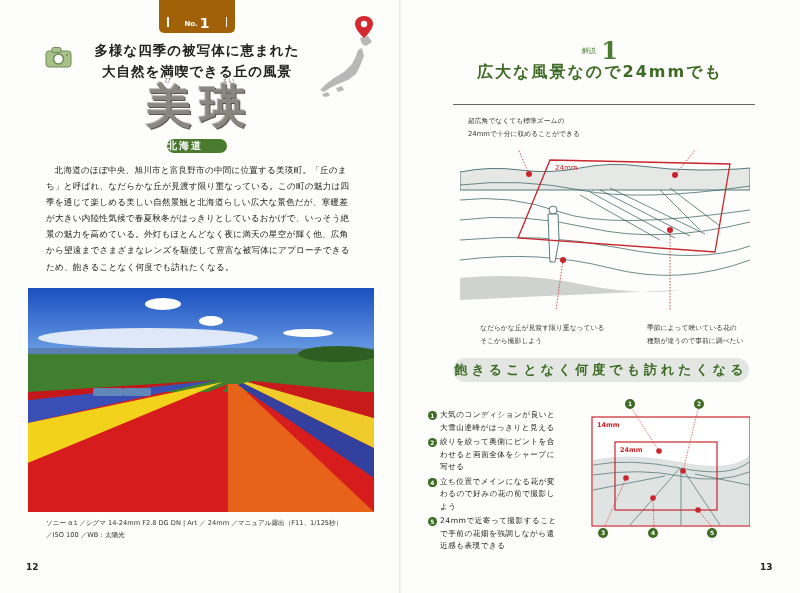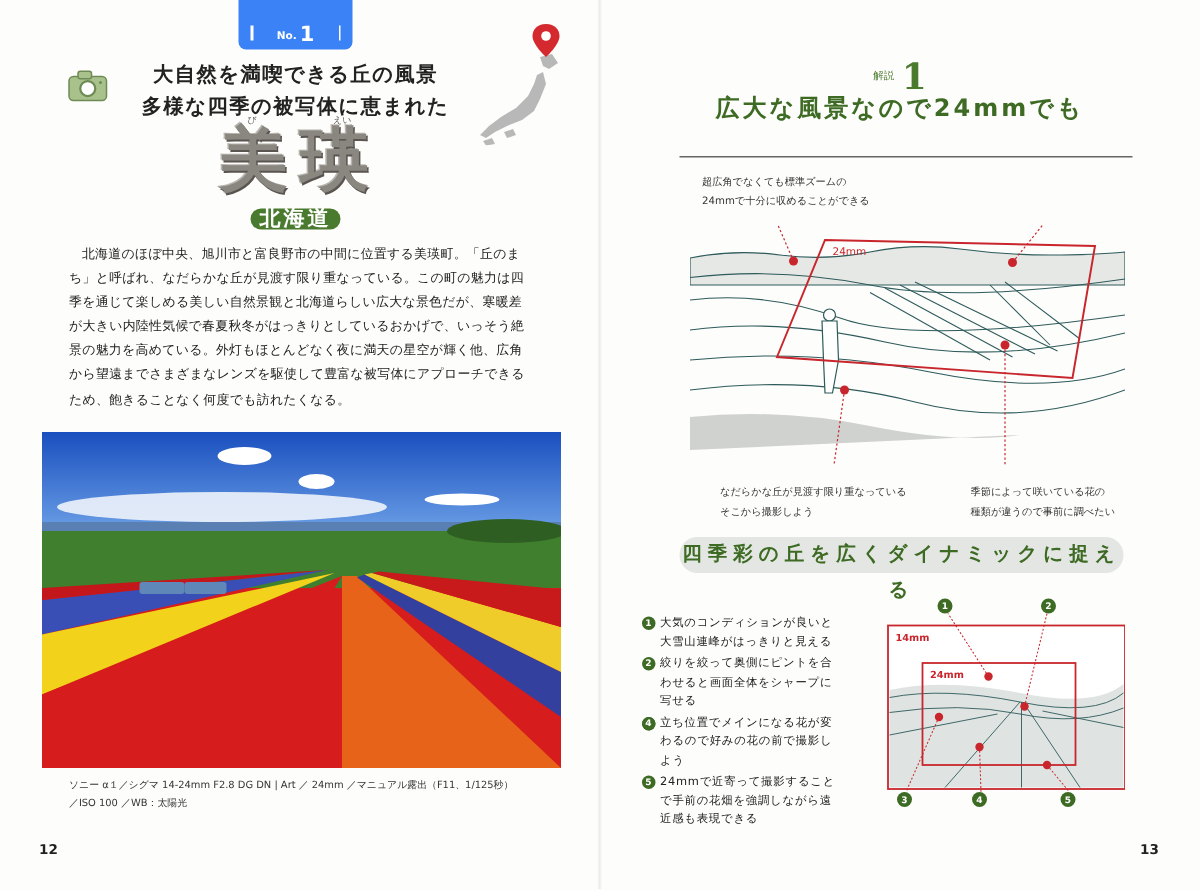--- a/index.html
+++ b/index.html
@@ -3,31 +3,31 @@
 <meta charset="utf-8">
 <style>
   html,body{margin:0;padding:0;}
   body{width:800px;height:593px;background:#fdfdfb;position:relative;overflow:hidden;font-family:"DejaVu Sans",sans-serif;color:#222;}
   .page{position:absolute;top:0;height:593px;}
   .left{left:0;width:400px;}
   .right{left:400px;width:400px;}
   .spine{position:absolute;left:399px;top:0;width:2px;height:593px;background:linear-gradient(90deg,#e8e8e4,#f6f6f3);}
 
   
-  .no-tab{position:absolute;left:159px;top:0;width:76px;height:33px;background:#3b82f6;border-radius:0 0 5px 5px;display:flex;align-items:flex-end;justify-content:center;padding-bottom:3px;box-sizing:border-box;}
+  .no-tab{position:absolute;left:159px;top:0;width:76px;height:33px;background:#a16207;border-radius:0 0 5px 5px;display:flex;align-items:flex-end;justify-content:center;padding-bottom:3px;box-sizing:border-box;}
   .no-tab .bar{position:absolute;top:17px;width:1.5px;height:10px;background:#fff;}
   .no-tab .bar.l{left:8px;} .no-tab .bar.r{right:8px;}
   .no-tab .no-label{color:#fff;font-size:7px;font-weight:bold;margin-right:2px;margin-bottom:2px;}
   .no-tab .no-num{color:#fff;font-size:14px;font-weight:bold;line-height:14px;}
   .camera-icon{position:absolute;left:45px;top:46px;width:27px;height:22px;}
   .subtitle{position:absolute;left:92px;top:40px;width:210px;text-align:center;font-size:13.5px;font-weight:bold;letter-spacing:1px;line-height:21px;color:#222;}
   .ruby{position:absolute;top:76px;font-size:6px;color:#555;}
   .big-title{position:absolute;left:140px;top:80px;width:120px;text-align:center;font-size:46px;font-weight:bold;letter-spacing:8px;color:#8a8680;line-height:52px;
      text-shadow:1px 1px 0 #5a5550,-1px -1px 0 #b8b4ae;}
-  .region-pill{position:absolute;left:167px;top:139px;width:60px;height:14px;background:#4a7a2e;border-radius:7px;color:#fff;font-size:14px;font-weight:bold;text-align:center;line-height:14px;letter-spacing:2px;}
+  .region-pill{position:absolute;left:167px;top:139px;width:60px;height:14px;background:#4a7a2e;border-radius:7px;color:#fff;font-size:10px;font-weight:bold;text-align:left;line-height:14px;letter-spacing:2px;}
   .japan-map{position:absolute;left:308px;top:12px;width:70px;height:85px;}
   .body-text{position:absolute;left:46px;top:162px;width:305px;font-size:8.6px;line-height:16.1px;color:#222;letter-spacing:0.2px;}
   .body-text p{margin:0;text-indent:1em;}
   .photo{position:absolute;left:28px;top:288px;width:346px;height:224px;overflow:hidden;}
   .caption{position:absolute;left:46px;top:517px;width:320px;font-size:6.6px;line-height:12px;color:#333;}
   .page-num{position:absolute;top:562px;font-size:9px;font-weight:bold;color:#222;}
 
   
   .kaisetsu{position:absolute;left:0;top:36px;width:400px;text-align:center;color:#4a7a2e;}
   .kaisetsu .k-label{font-size:7px;vertical-align:middle;}
@@ -56,22 +56,22 @@
   </div>
 
   <svg class="camera-icon" viewBox="0 0 27 22">
     <rect x="1" y="5" width="25" height="16" rx="3" fill="#a9c28c" stroke="#6e8a55" stroke-width="1"></rect>
     <rect x="7" y="1.5" width="9" height="5" rx="1.5" fill="#a9c28c" stroke="#6e8a55" stroke-width="1"></rect>
     <circle cx="13.5" cy="13" r="5" fill="#fff" stroke="#6e8a55" stroke-width="1.5"></circle>
     <circle cx="22" cy="9" r="1" fill="#6e8a55"></circle>
   </svg>
 
   <div class="subtitle">
+    <div>多様な四季の被写体に恵まれた</div>
     <div>大自然を満喫できる丘の風景</div>
-    <div>多様な四季の被写体に恵まれた</div>
   </div>
 
   <span class="ruby" style="left:165px;">び</span>
   <span class="ruby" style="left:222px;">えい</span>
   <div class="big-title">美瑛</div>
   <div class="region-pill">北海道</div>
 
   <svg class="japan-map" viewBox="0 0 70 85">
     <path d="M52 26 L60 24 L64 30 L58 34 L54 32 Z" fill="#b8b8b8"></path>
     <path d="M54 36 L56 44 L52 54 L48 62 L40 68 L30 72 L22 76 L16 80 L12 78 L18 72 L26 66 L36 60 L44 52 L48 44 L50 38 Z" fill="#b8b8b8"></path>
@@ -174,21 +174,21 @@
 
   <div class="note" style="left:80px;top:322px;">
     <div>なだらかな丘が見渡す限り重なっている</div>
     <div>そこから撮影しよう</div>
   </div>
   <div class="note" style="left:247px;top:322px;">
     <div>季節によって咲いている花の</div>
     <div>種類が違うので事前に調べたい</div>
   </div>
 
-  <div class="banner">四季彩の丘を広くダイナミックに捉える</div>
+  <div class="banner">飽きることなく何度でも訪れたくなる</div>
 
   <ul class="tips">
     <li><span class="num">1</span><span>大気のコンディションが良いと大雪山連峰がはっきりと見える</span></li>
     <li><span class="num">2</span><span>絞りを絞って奥側にピントを合わせると画面全体をシャープに写せる</span></li>
     <li><span class="num">3</span></li>
     <li><span class="num">4</span><span>立ち位置でメインになる花が変わるので好みの花の前で撮影しよう</span></li>
     <li><span class="num">5</span><span>24mmで近寄って撮影することで手前の花畑を強調しながら遠近感も表現できる</span></li>
   </ul>
 
   <svg class="illus2" viewBox="0 0 180 150">

